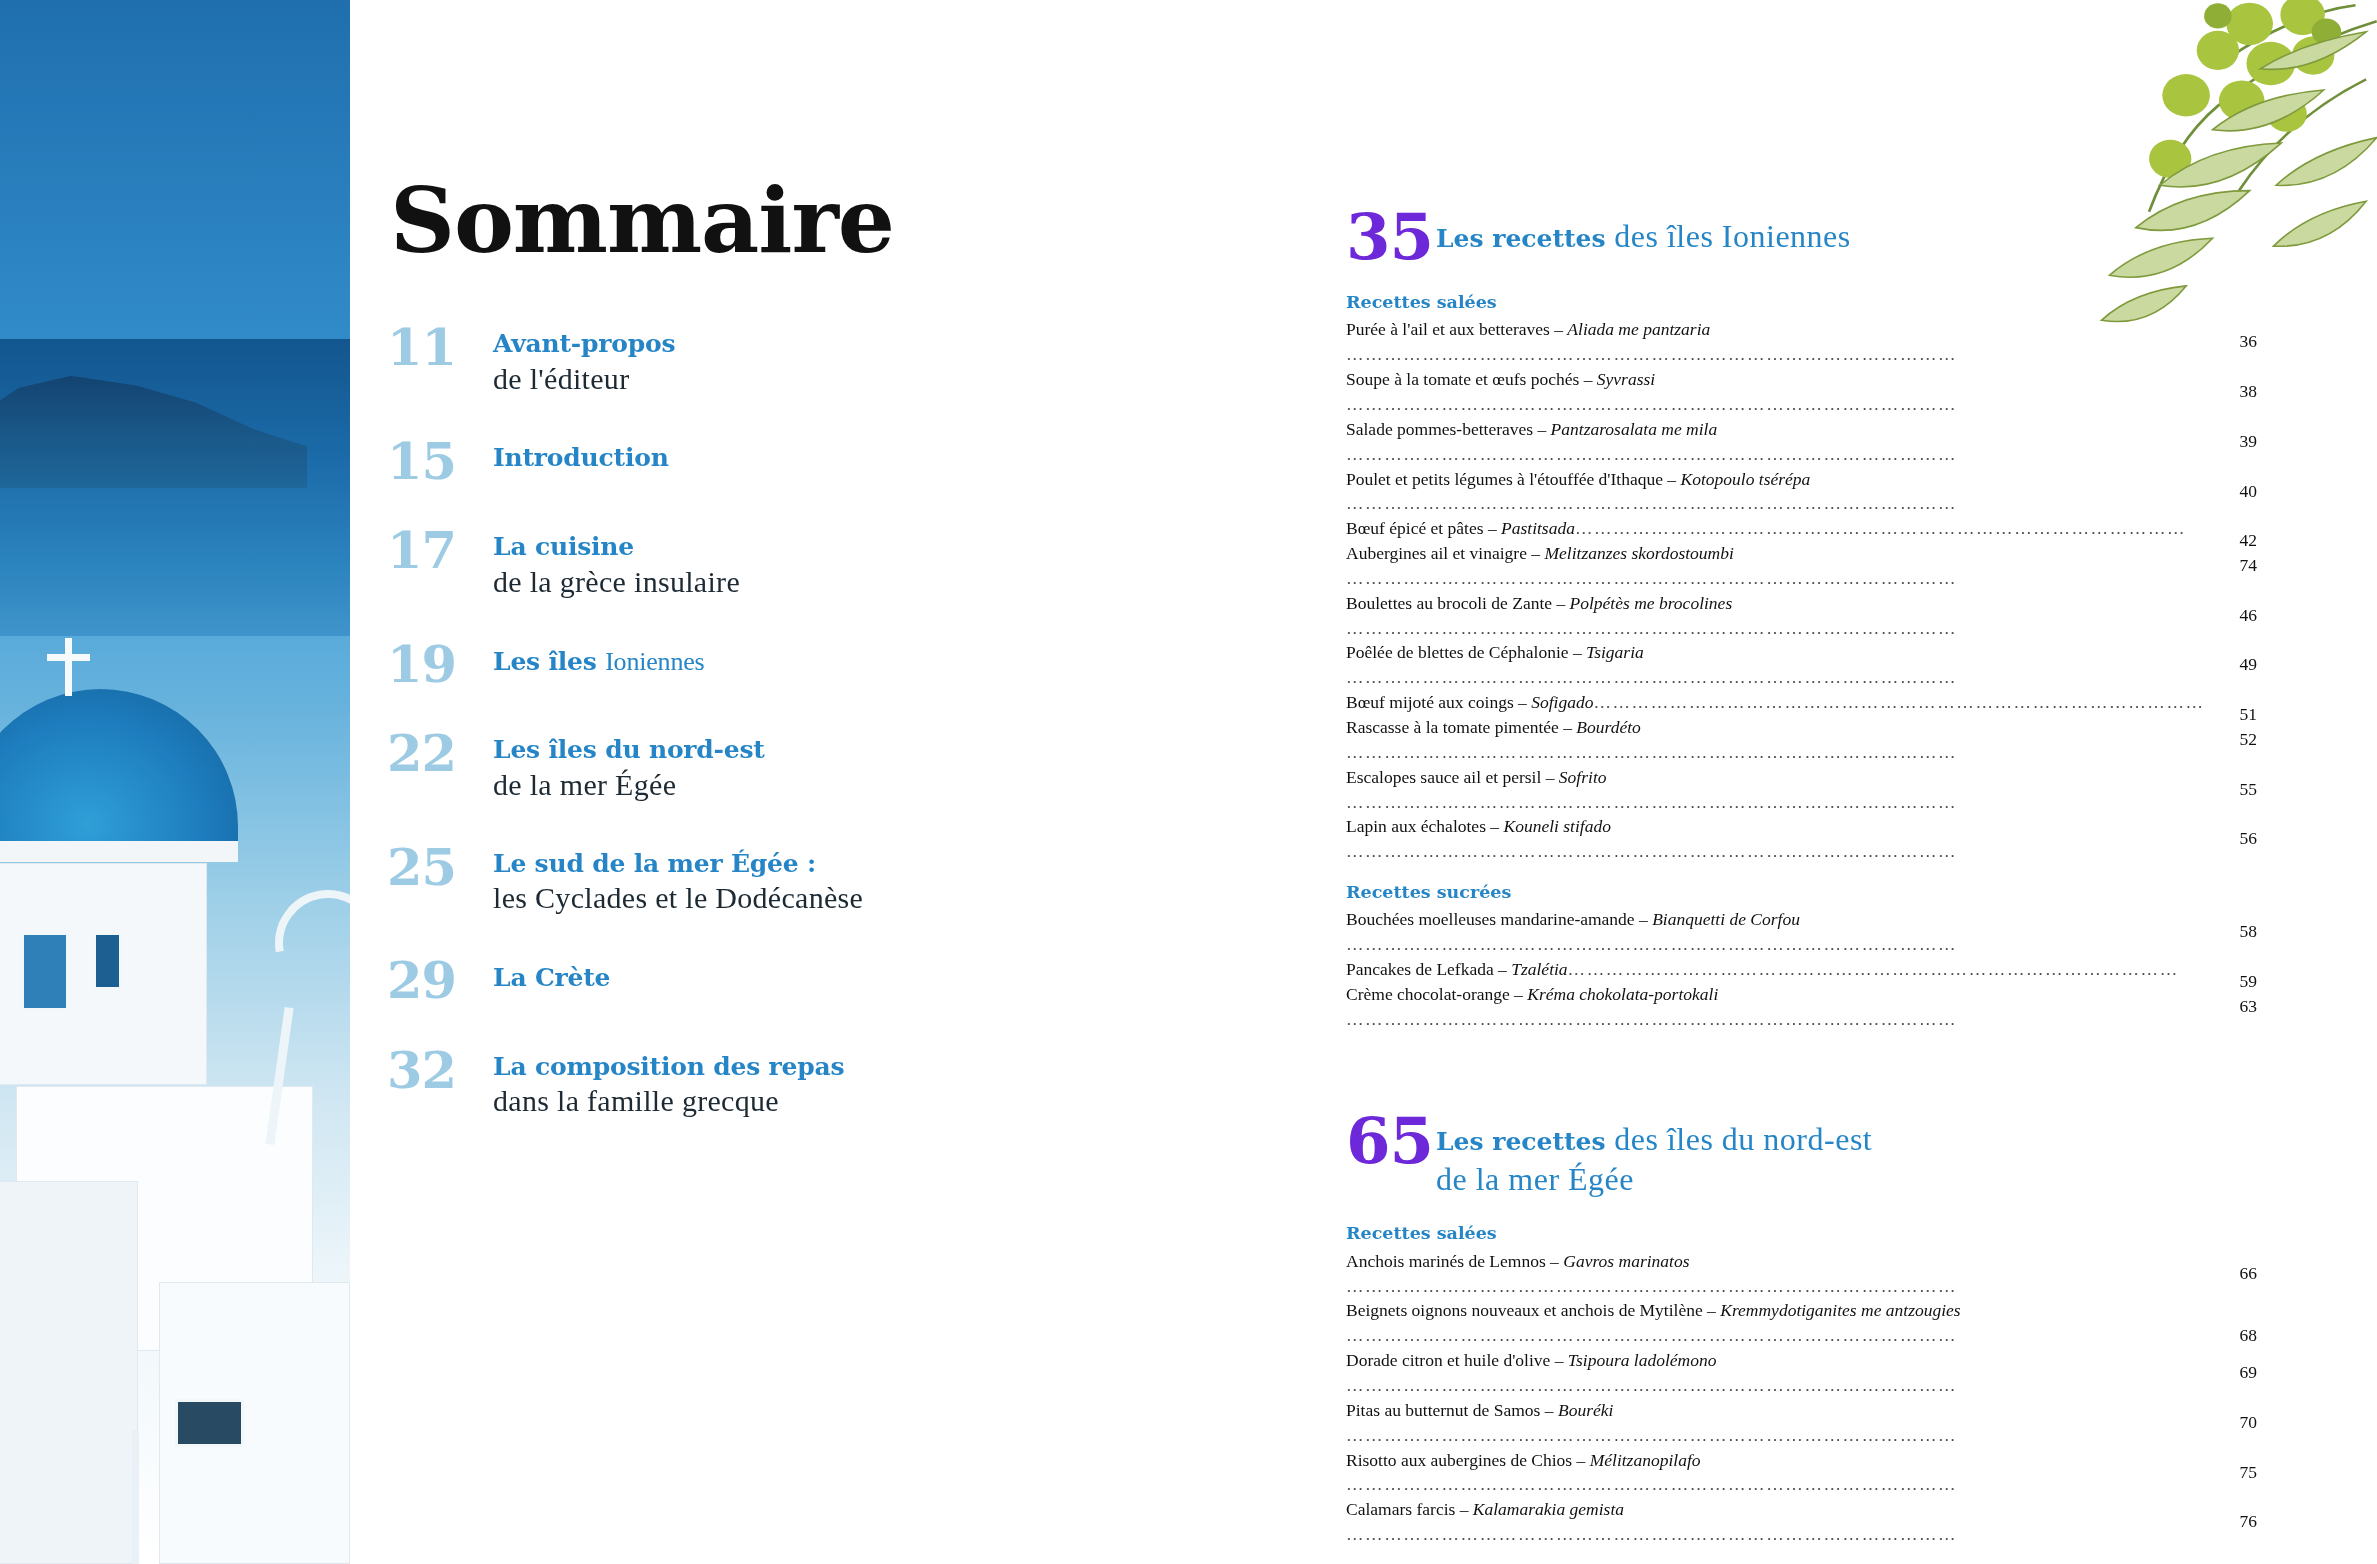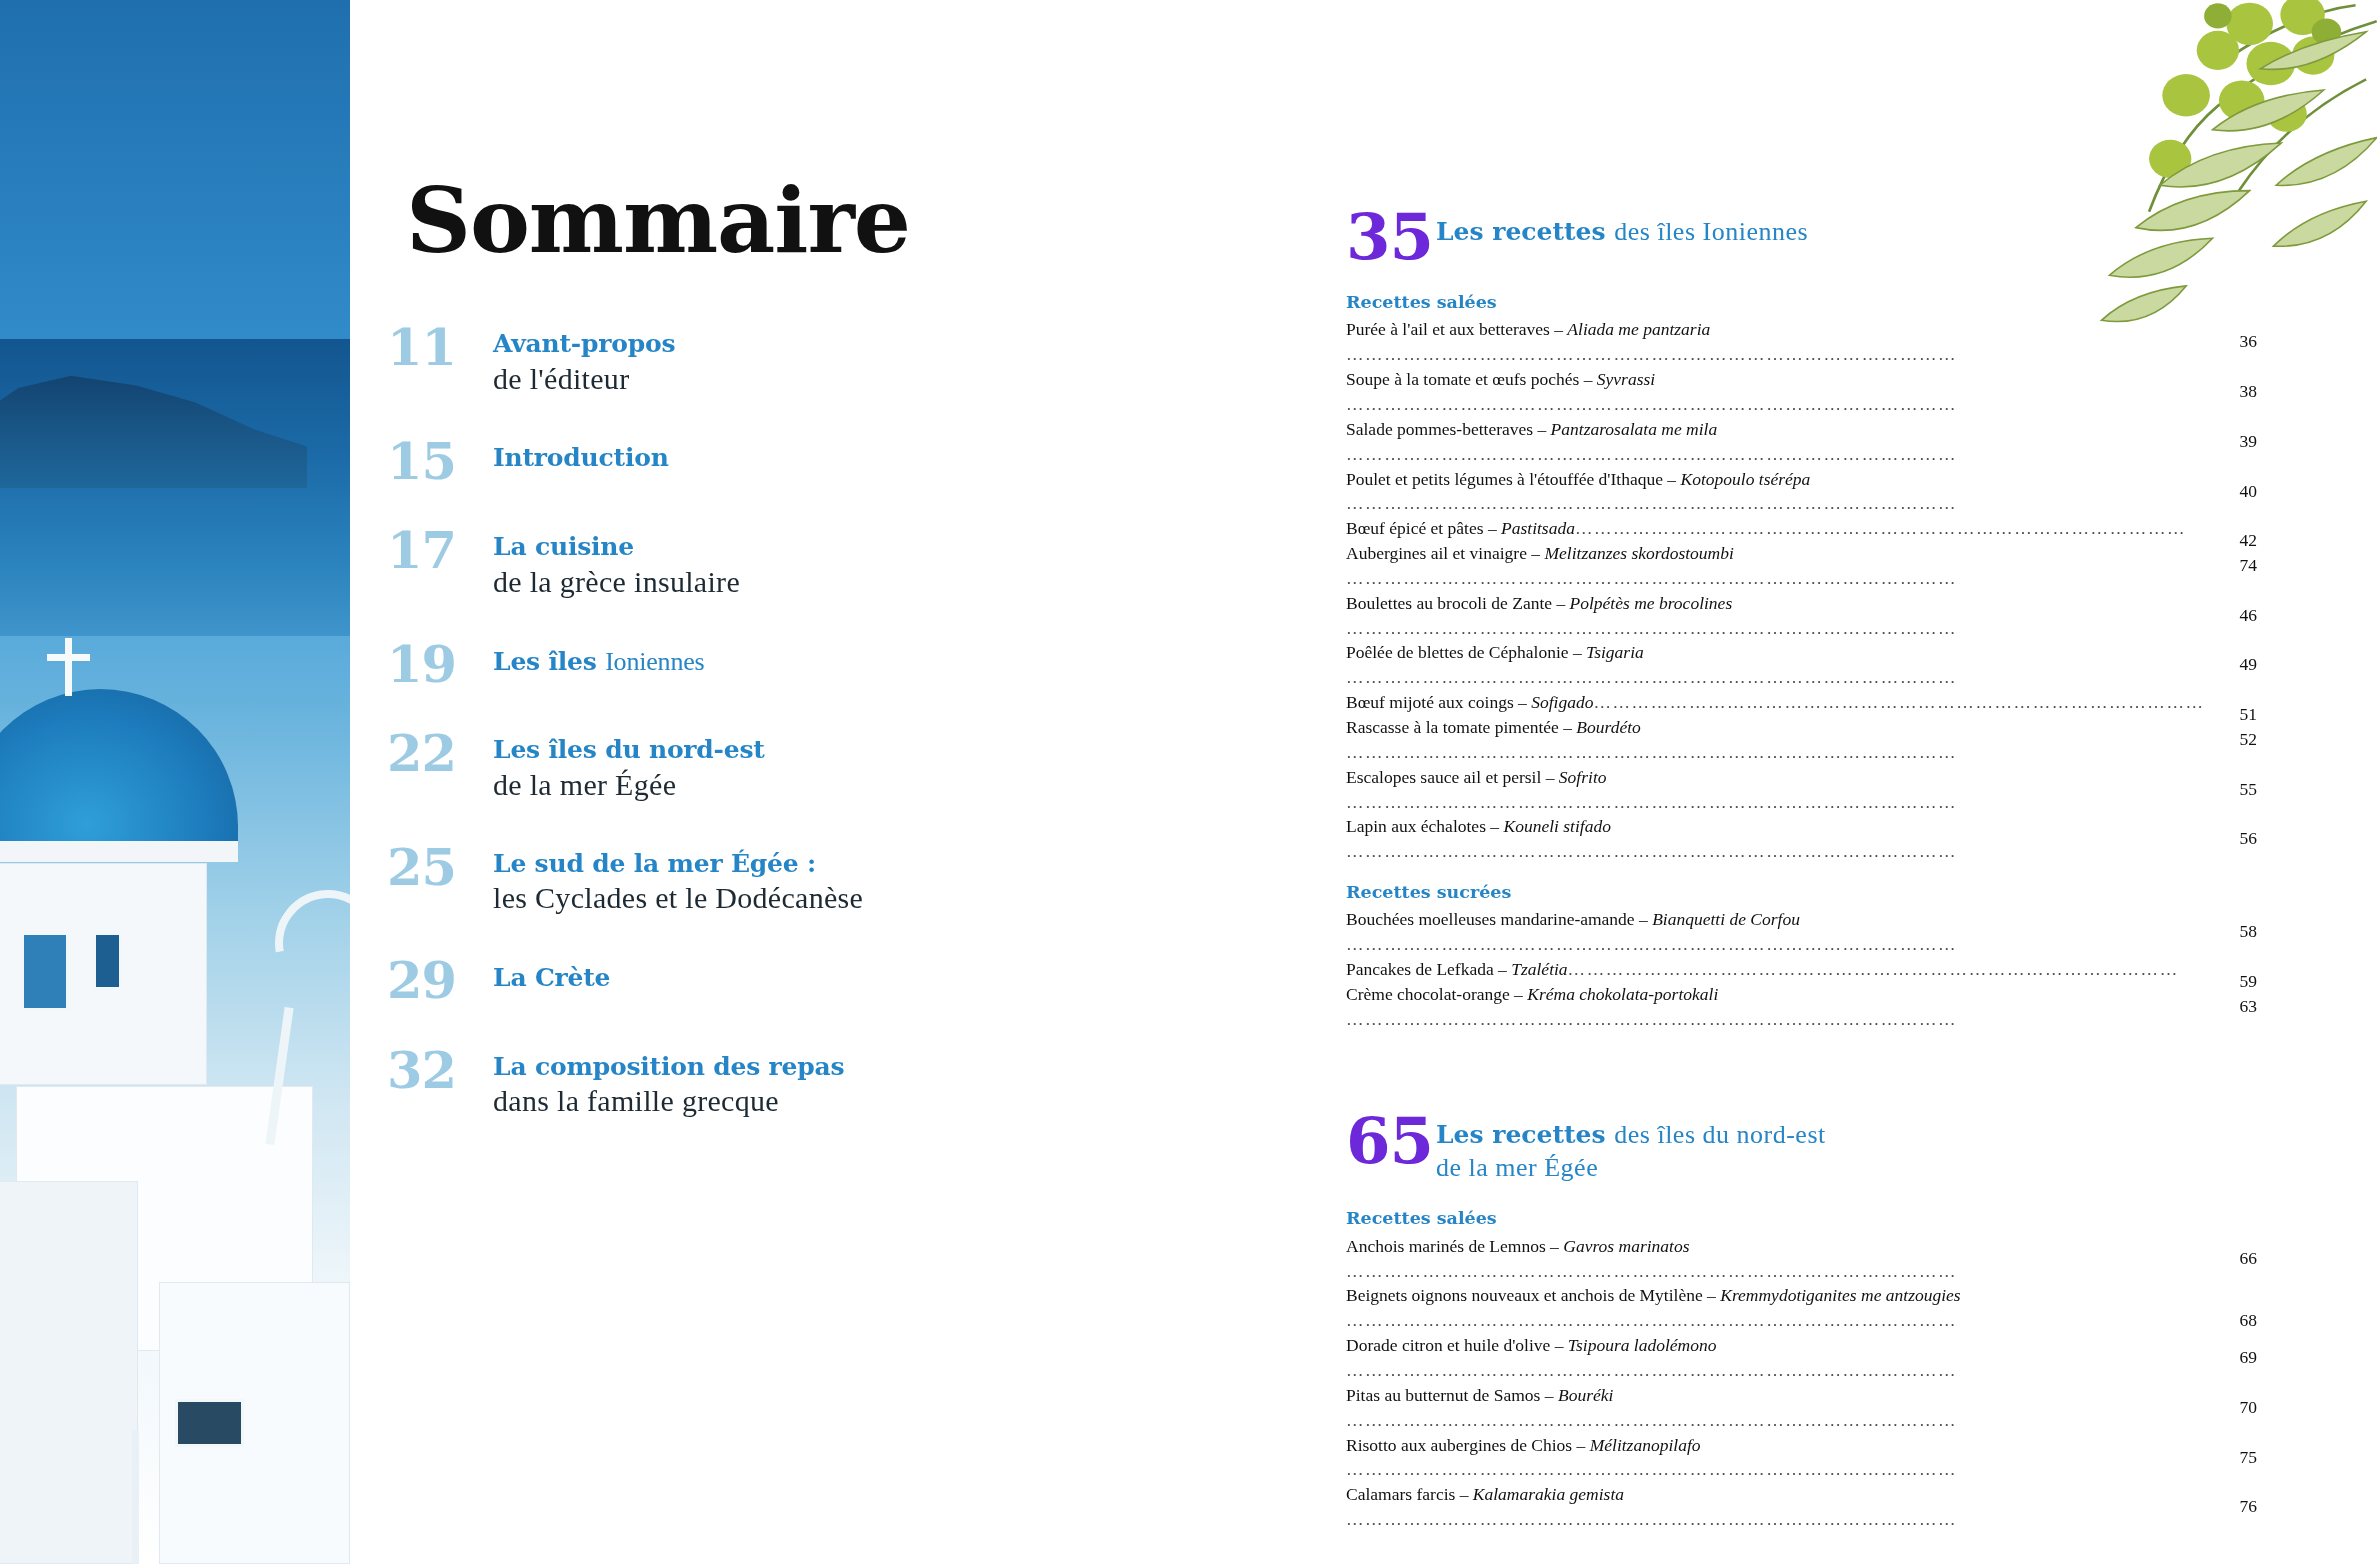--- a/index.html
+++ b/index.html
@@ -89,21 +89,21 @@
   
   .left-col {
     position: absolute; left: 387px; top: 175px; width: 848px;
   }
   .title {
     font-family: "DejaVu Serif", serif;
     font-weight: 700;
     font-size: 90px;
     letter-spacing: -1.1px;
     color: #111111;
-    margin-left: 19px;
+    margin-left: 3px;
     line-height: 1;
   }
   .toc-list { margin-top: 58px; }
   .toc-row {
     display: flex;
     align-items: flex-start;
     margin-bottom: 41px;
   }
   .toc-num {
     font-family: "DejaVu Serif", serif;
@@ -160,21 +160,21 @@
     padding-top: 8.5px;
     font-family: "DejaVu Serif", serif;
     font-weight: 700;
     font-size: 25px;
     color: #2585c6;
     line-height: 1.25;
   }
   .sec-title .light {
     font-family: "Liberation Serif", serif;
     font-weight: 400;
-    font-size: 26px;
+    font-size: 32px;
     letter-spacing: 0.5px;
   }
   .subhead {
     font-family: "DejaVu Serif", serif;
     font-weight: 700;
     font-size: 17.5px;
     color: #2585c6;
     margin: 18px 0 5.3px 0;
   }
   .entry {

